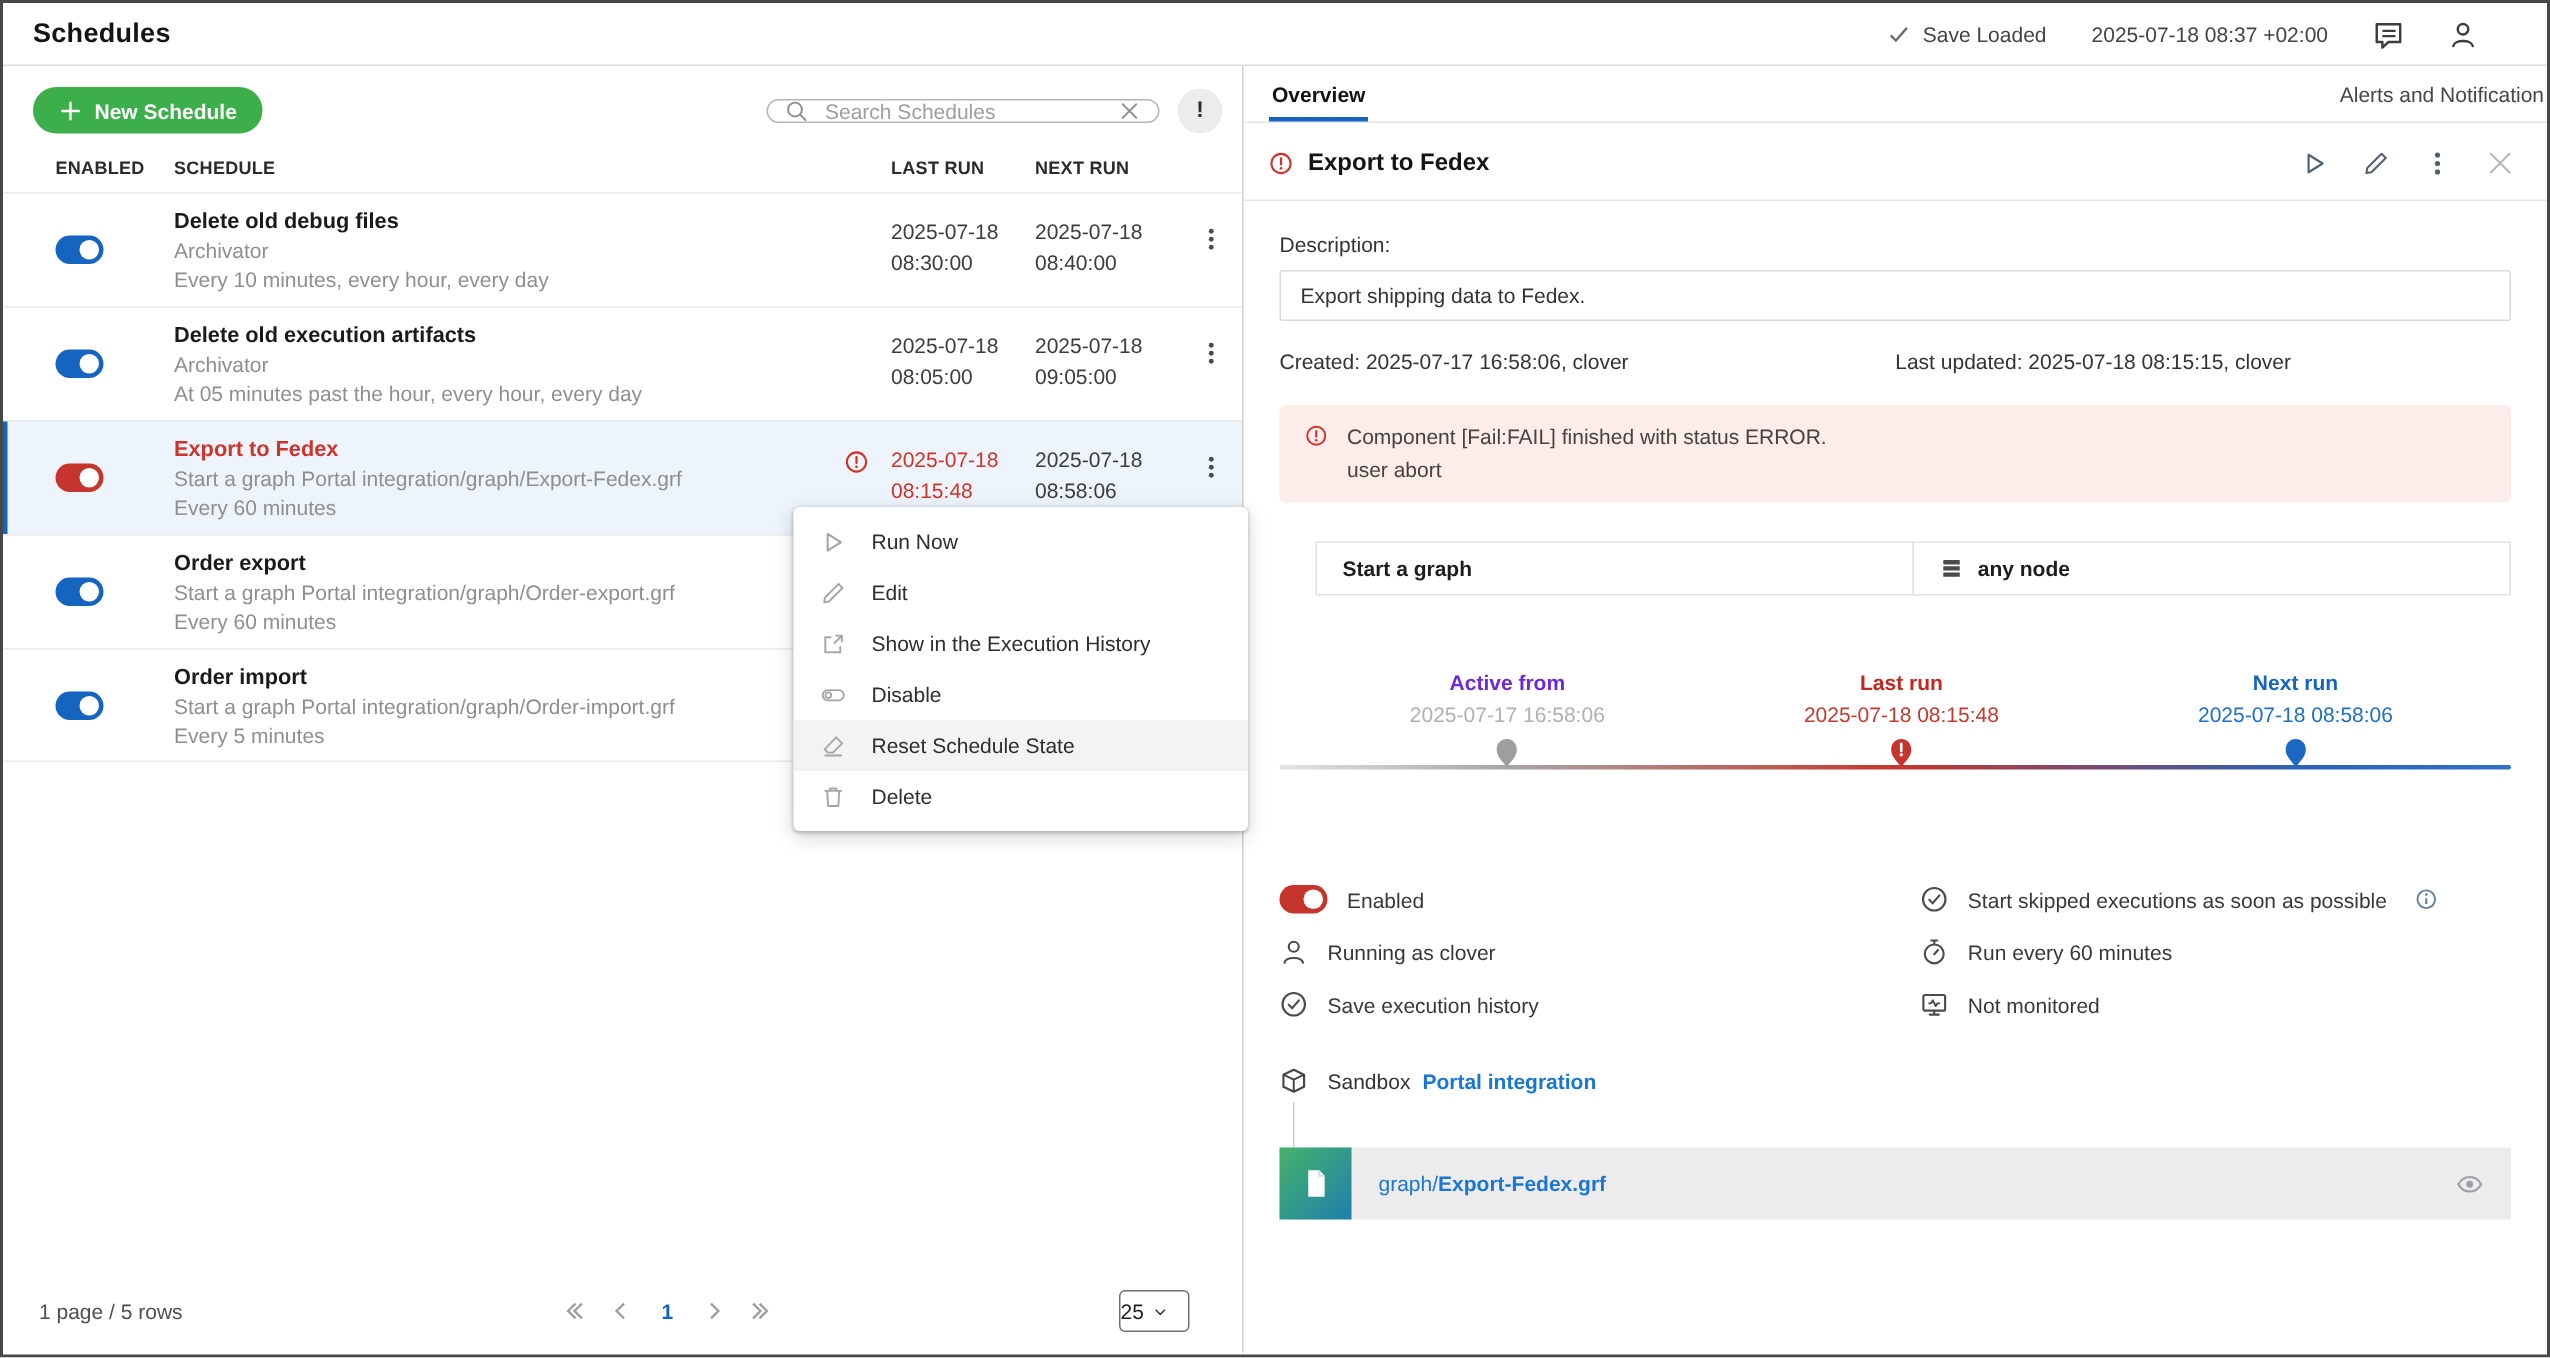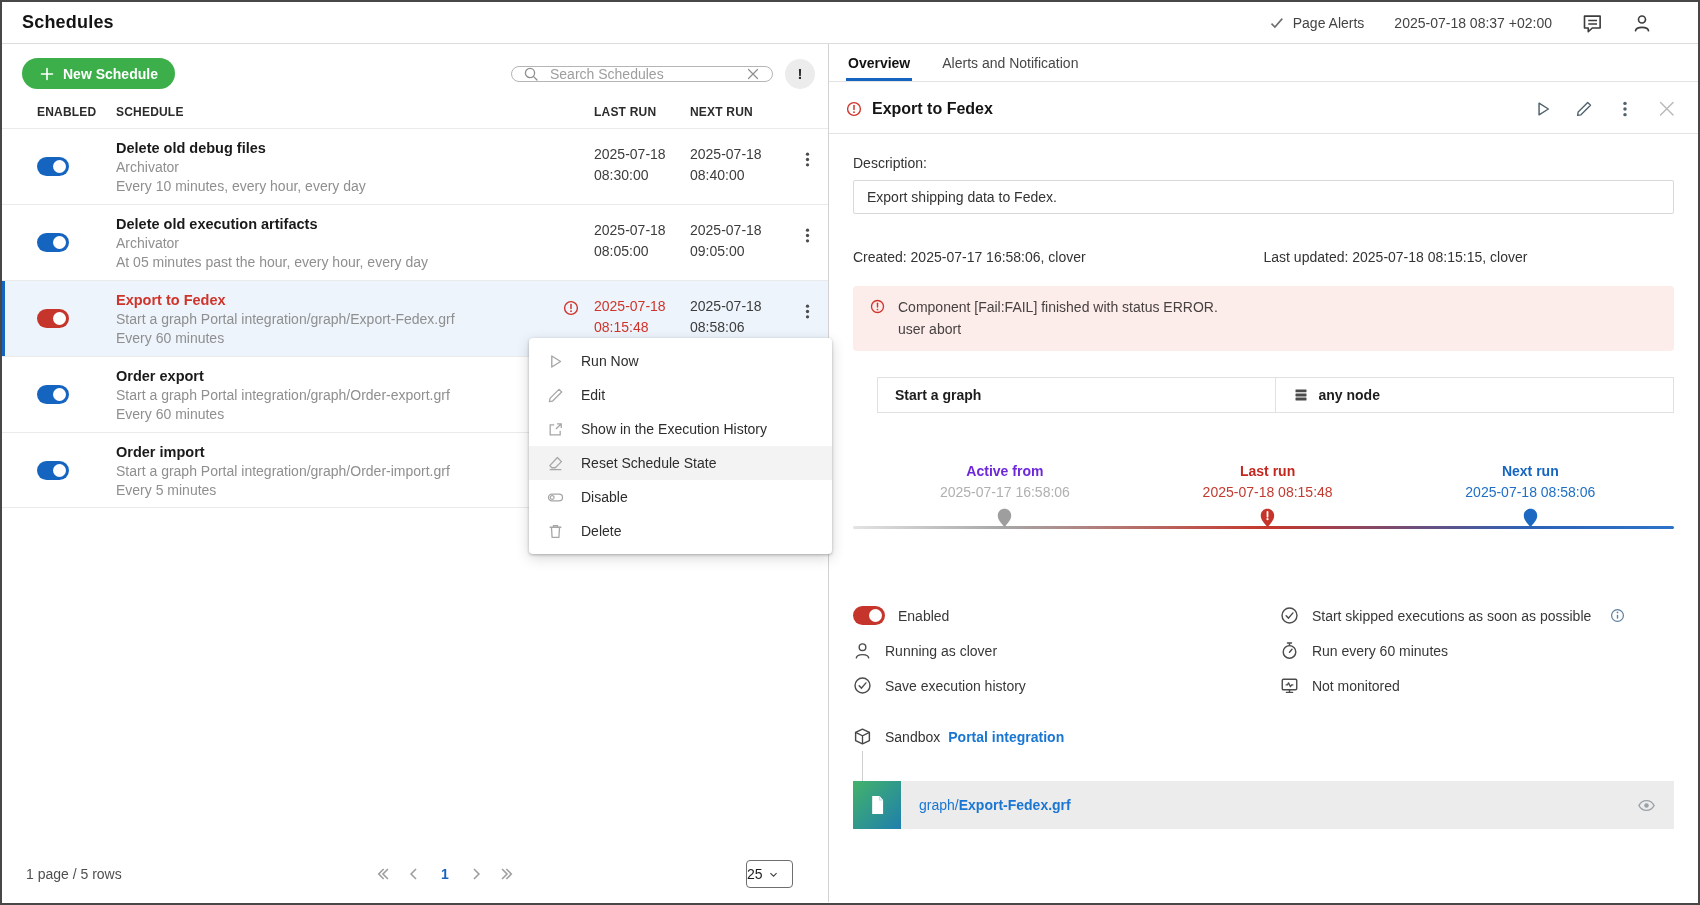--- a/index.html
+++ b/index.html
@@ -57,34 +57,34 @@
   .caret { width:11px; height:11px; color:#3c3c3c; }
 
   
   .ctx { position:absolute; left:527px; top:336px; width:303px; background:#fff; border-radius:4px; box-shadow:0 1px 3px rgba(0,0,0,.26), 0 4px 14px rgba(0,0,0,.16); padding:6px 0; z-index:30; }
   .ctx-item { height:34px; display:flex; align-items:center; gap:17px; padding:0 18px; font-size:14px; color:#2d2d2d; cursor:pointer; }
   .ctx-item.hl { background:#f3f3f3; }
   .ctx-ic { width:17px; height:17px; color:#a6a6a6; flex:none; }
 
   
   .right-panel { flex:1; display:flex; flex-direction:column; overflow:hidden; }
-  .tabs { display:flex; gap:28px; padding-left:17px; border-bottom:1px solid #e4e4e4; }
+  .tabs { display:flex; gap:28px; padding-left:17px; border-bottom:1px solid #e4e4e4;justify-content:space-between; }
   .tab { padding:11px 2px 7px; font-size:14px; color:#474747; border-bottom:3px solid transparent; cursor:pointer; }
   .tab.active { color:#121212; font-weight:bold; border-bottom-color:#1565c0; }
   .dtitle { display:flex; align-items:center; gap:10px; padding:17px 22px 15px 17px; border-bottom:1px solid #e4e4e4; }
   .warn-circ { color:#cf342b; width:16px; height:16px; flex:none; }
   .dtitle h2 { margin:0; font-size:16px; font-weight:bold; color:#141414; }
   .dactions { margin-left:auto; display:flex; align-items:center; gap:23px; }
   .dact { width:18px; height:18px; color:#51626d; cursor:pointer; }
   .dact.close { color:#b9b9b9; width:19px; height:19px; }
 
   .dcontent { padding:21px 24px 0; }
   .desc-label { font-size:14px; color:#333; margin-bottom:9px; }
   .desc-box { border:1px solid #d9d9d9; border-radius:2px; padding:8px 13px; font-size:14px; color:#333; }
-  .meta { display:grid; grid-template-columns:1fr 1fr; margin-top:35px; font-size:14px; color:#333; }
+  .meta { display:grid; grid-template-columns:1fr 1fr; margin-top:19px; font-size:14px; color:#333; }
   .banner { margin-top:21px; background:#fcecea; border-radius:4px; padding:10px 17px 11px; display:flex; gap:13px; font-size:14px; color:#474240; line-height:22px; }
   .banner .warn-circ { margin-top:3px; width:15px; height:15px; }
 
   .cellsrow { display:grid; grid-template-columns:1fr 1fr; margin-top:26px;padding-left:24px; }
   .ccell { border:1px solid #e1e1e1; height:36px; display:flex; align-items:center; gap:10px; padding:0 17px; font-size:14px; font-weight:bold; color:#1d1d1d; }
   .ccell:last-child { margin-left:-1px; }
   .stack-ic { width:16px; height:16px; color:#4a4a4a; }
 
   .timeline { position:relative; margin-top:36px; height:82px; }
   .tl-line { position:absolute; left:0; right:0; bottom:2px; height:3px; border-radius:2px;
@@ -119,21 +119,21 @@
 
 <div class="window">
 
   <header class="app-header">
     <div class="app-title">Schedules</div>
     <div class="header-right">
       <div class="status-item">
         <svg class="sicon-s" style="color:#6d6d6d" viewBox="0 0 16 16">
             <path d="M2.5 8.6l3.4 3.4 7.4-8.4" fill="none" stroke="currentColor" stroke-width="1.6"></path>
           </svg>
-        <span>Page Alerts</span>
+        <span>Save Loaded</span>
       </div>
       <span>2025-07-18 08:37 +02:00</span>
       <svg class="hicon" viewBox="0 0 16 16">
           <path d="M2 2.5h12.5v9.5H8.2L5 15v-3H2z" fill="none" stroke="currentColor" stroke-width="1.3" stroke-linejoin="round"></path>
           <path d="M5 6h7M5 8.8h7" stroke="currentColor" stroke-width="1.2"></path>
         </svg>
       <svg class="hicon" viewBox="0 0 16 16">
           <circle cx="8" cy="5.2" r="2.8" fill="none" stroke="currentColor" stroke-width="1.3"></circle>
           <path d="M2.8 14.2c.6-3.6 9.8-3.6 10.4 0" fill="none" stroke="currentColor" stroke-width="1.3" stroke-linecap="round"></path>
         </svg>
@@ -535,35 +535,35 @@
         </svg>
       <span>Edit</span>
     </div>
     <div class="ctx-item">
       <svg class="ctx-ic" viewBox="0 0 16 16">
           <path d="M6.8 3.6H3v9.4h9.4V9.2" fill="none" stroke="currentColor" stroke-width="1.2"></path>
           <path d="M9.4 2.6h4v4M13.2 2.8 8.4 7.6" fill="none" stroke="currentColor" stroke-width="1.2"></path>
         </svg>
       <span>Show in the Execution History</span>
     </div>
+    <div class="ctx-item">
+      <svg class="ctx-ic" viewBox="0 0 16 16">
+          <rect x="1.4" y="4.8" width="13.2" height="6.4" rx="3.2" fill="none" stroke="currentColor" stroke-width="1.2"></rect>
+          <circle cx="4.9" cy="8" r="1.8" fill="none" stroke="currentColor" stroke-width="1.1"></circle>
+        </svg>
+      <span>Disable</span>
+    </div>
     <div class="ctx-item hl">
       <svg class="ctx-ic" viewBox="0 0 16 16">
           <path d="M9.8 2.4 13.6 6.2 7.8 12H4.6L2.6 10 9.8 2.4Z" fill="none" stroke="currentColor" stroke-width="1.2" stroke-linejoin="round"></path>
           <path d="M3 13.8h10" stroke="currentColor" stroke-width="1.2" stroke-linecap="round"></path>
         </svg>
       <span>Reset Schedule State</span>
     </div>
     <div class="ctx-item">
       <svg class="ctx-ic" viewBox="0 0 16 16">
-          <rect x="1.4" y="4.8" width="13.2" height="6.4" rx="3.2" fill="none" stroke="currentColor" stroke-width="1.2"></rect>
-          <circle cx="4.9" cy="8" r="1.8" fill="none" stroke="currentColor" stroke-width="1.1"></circle>
-        </svg>
-      <span>Disable</span>
-    </div>
-    <div class="ctx-item">
-      <svg class="ctx-ic" viewBox="0 0 16 16">
           <path d="M2.5 4h11M6 4V2.5h4V4M4.2 4l.6 9.5h6.4L11.8 4" fill="none" stroke="currentColor" stroke-width="1.2" stroke-linejoin="round"></path>
         </svg>
       <span>Delete</span>
     </div>
   </div>
 
 </div>
 
 </body></html>

